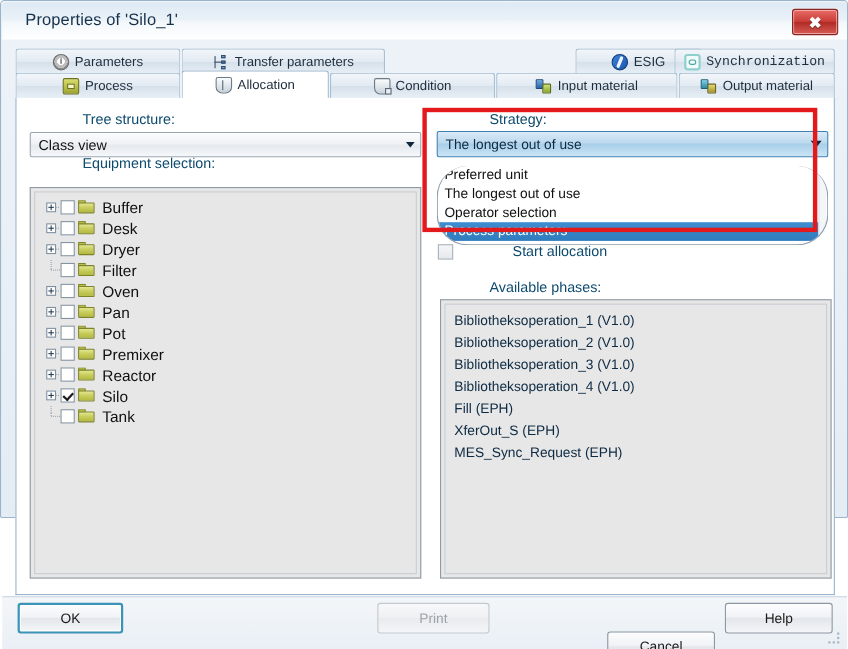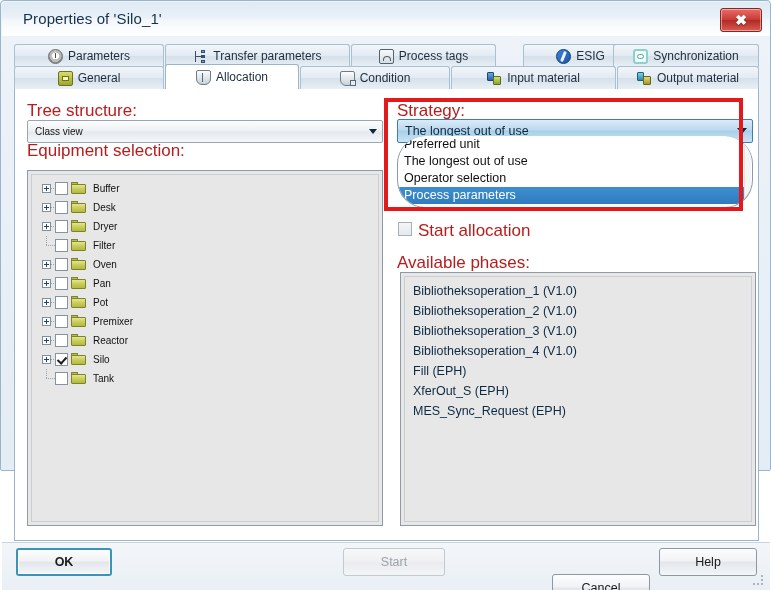--- a/index.html
+++ b/index.html
@@ -98,28 +98,28 @@
 
   
   #page{
     position:absolute;left:13px;top:88px;width:745px;height:452px;
     box-sizing:border-box;
     background:#ffffff;
     border:1px solid #9ab4cc;
     border-top:none;
   }
 
-  .fieldlabel{position:absolute;font-size:17px;color:#b91c1c;white-space:nowrap;}
+  .fieldlabel{position:absolute;font-size:13px;color:#0c4a6e;white-space:nowrap;margin-left:48px;}
 
   
   .combo{
     position:absolute;box-sizing:border-box;height:23px;
     background:linear-gradient(to bottom,#fbfcfd 0%,#eef1f4 48%,#e4e9ee 52%,#f6f8fa 100%);
     border:1px solid #9aa6b1;border-radius:2px;
-    font-size:10px;color:#111;
+    font-size:13px;color:#111;
     display:flex;align-items:center;cursor:pointer;
   }
   .combo .ctext{padding-left:7px;flex:1;white-space:nowrap;overflow:hidden;}
   .combo .arrow{
     width:18px;height:100%;display:flex;align-items:center;justify-content:center;flex:0 0 auto;
   }
   .combo .arrow i{
     display:block;width:0;height:0;border-left:4px solid transparent;border-right:4px solid transparent;
     border-top:5px solid #10263c;
   }
@@ -169,21 +169,21 @@
     border:1px solid #8f9aa4;
     overflow:hidden;
   }
   .listbox .inner{
     position:absolute;left:3px;top:3px;right:3px;bottom:3px;
     background:#e7e7e7;border:1px solid #c9ced3;box-sizing:border-box;
     overflow:hidden;
   }
 
   
-  .trow{height:19px;display:flex;align-items:center;font-size:10px;color:#101010;white-space:nowrap;cursor:default;text-align:right;}
+  .trow{height:19px;display:flex;align-items:center;font-size:14px;color:#101010;white-space:nowrap;cursor:default;text-align:right;}
   .trow .expander{
     position:relative;width:15px;height:19px;flex:0 0 auto;
   }
   .trow .expander .box{
     position:absolute;left:2px;top:5px;width:9px;height:9px;box-sizing:border-box;
     border:1px solid #7d90a1;background:#fdfdfd;
   }
   .trow .expander .box:before{content:"";position:absolute;left:1px;top:3px;width:5px;height:1px;background:#2c4256;}
   .trow .expander .box:after{content:"";position:absolute;left:3px;top:1px;width:1px;height:5px;background:#2c4256;}
   .trow .expander .dots{
@@ -242,21 +242,20 @@
     position:absolute;box-sizing:border-box;height:28px;
     background:linear-gradient(to bottom,#fdfdfe 0%,#f0f2f5 47%,#e2e6eb 50%,#f4f6f8 100%);
     border:1px solid #8d98a3;border-radius:3px;
     font-size:12.5px;color:#1a1a1a;
     display:flex;align-items:center;justify-content:center;
     cursor:pointer;white-space:nowrap;
   }
   .btn.focus{
     border:2px solid #3b93b8;
     box-shadow:inset 0 0 0 1px #ffffff;
-    font-weight:bold;
   }
   .btn.disabled{
     color:#9ca4ab;
     background:linear-gradient(to bottom,#f7f8f9 0%,#eef0f2 50%,#e9ebee 51%,#f4f5f7 100%);
     border-color:#c2c9cf;cursor:default;
   }
   #grip{
     position:absolute;left:752px;top:574px;width:12px;height:12px;
   }
   #grip i{position:absolute;width:2px;height:2px;background:#aab6c2;}
@@ -280,38 +279,34 @@
         <span class="tlabel">Parameters</span>
       </div>
       <div class="tab" style="left:151px;width:185px;">
         <span class="ticon ico-transfer">
             <i class="d1"></i>
             <i class="d2"></i>
             <i class="d3"></i>
           </span>
         <span class="tlabel">Transfer parameters</span>
       </div>
-      <div class="tab" style="left:337px;width:145px;">
-        <span class="ticon ico-ptag"></span>
-        <span class="tlabel">Process tags</span>
-      </div>
       <div class="tab" style="left:509px;width:115px;">
         <span class="ticon ico-esig"></span>
         <span class="tlabel">ESIG</span>
       </div>
-      <div class="tab" style="left:599px;width:146px;">
+      <div class="tab" style="left:599px;width:146px;font-family:Liberation Mono, monospace;">
         <span class="ticon ico-sync"></span>
         <span class="tlabel">Synchronization</span>
       </div>
     </div>
 
     <div class="tabrow row2">
       <div class="tab" style="left:0px;width:150px;">
         <span class="ticon ico-general"></span>
-        <span class="tlabel">General</span>
+        <span class="tlabel">Process</span>
       </div>
       <div class="tab active" style="left:151px;width:134px;top:-2px;">
         <span class="ticon ico-shield"></span>
         <span class="tlabel">Allocation</span>
       </div>
       <div class="tab" style="left:286px;width:150px;">
         <span class="ticon ico-cond"></span>
         <span class="tlabel">Condition</span>
       </div>
       <div class="tab" style="left:437px;width:165px;">
@@ -485,21 +480,21 @@
 
     <div class="fieldlabel" style="left:382px;top:12px;">Strategy:</div>
 
     <div class="combo-open" style="left:382px;top:30px;width:356px;">
       <span class="ctext">The longest out of use</span>
       <span class="arrow">
           <i></i>
         </span>
     </div>
 
-    <div id="dropdown" style="left:382px;top:47px;width:356px;height:72px;border-radius:28px;">
+    <div id="dropdown" style="left:382px;top:62px;width:356px;height:72px;border-radius:28px;">
       <div id="dropdown-opts">
           <div class="opt">Preferred unit</div>
           <div class="opt">The longest out of use</div>
           <div class="opt">Operator selection</div>
           <div class="opt sel">Process parameters</div>
         </div>
       <div class="ddscroll"></div>
     </div>
 
     <div class="plaincb" style="left:383px;top:133px;"></div>
@@ -519,21 +514,21 @@
             <div class="prow">MES_Sync_Request (EPH)</div>
           </div>
       </div>
     </div>
   </div>
 
   <div id="redbox" style="left:383px;top:97px;width:359px;height:113px;"></div>
 
   <div id="bottombar">
     <div class="btn focus" style="left:14px;top:5px;width:96px;">OK</div>
-    <div class="btn disabled" style="left:341px;top:5px;width:102px;">Start</div>
+    <div class="btn disabled" style="left:341px;top:5px;width:102px;">Print</div>
     <div class="btn" style="left:550px;top:5px;width:98px;margin-top:26px;">Cancel</div>
     <div class="btn" style="left:657px;top:5px;width:98px;">Help</div>
   </div>
 
   <div id="grip">
     <i style="left:8px;top:8px;"></i>
     <i style="left:4px;top:8px;"></i>
     <i style="left:8px;top:4px;"></i>
     <i style="left:0px;top:8px;"></i>
     <i style="left:8px;top:0px;"></i>

